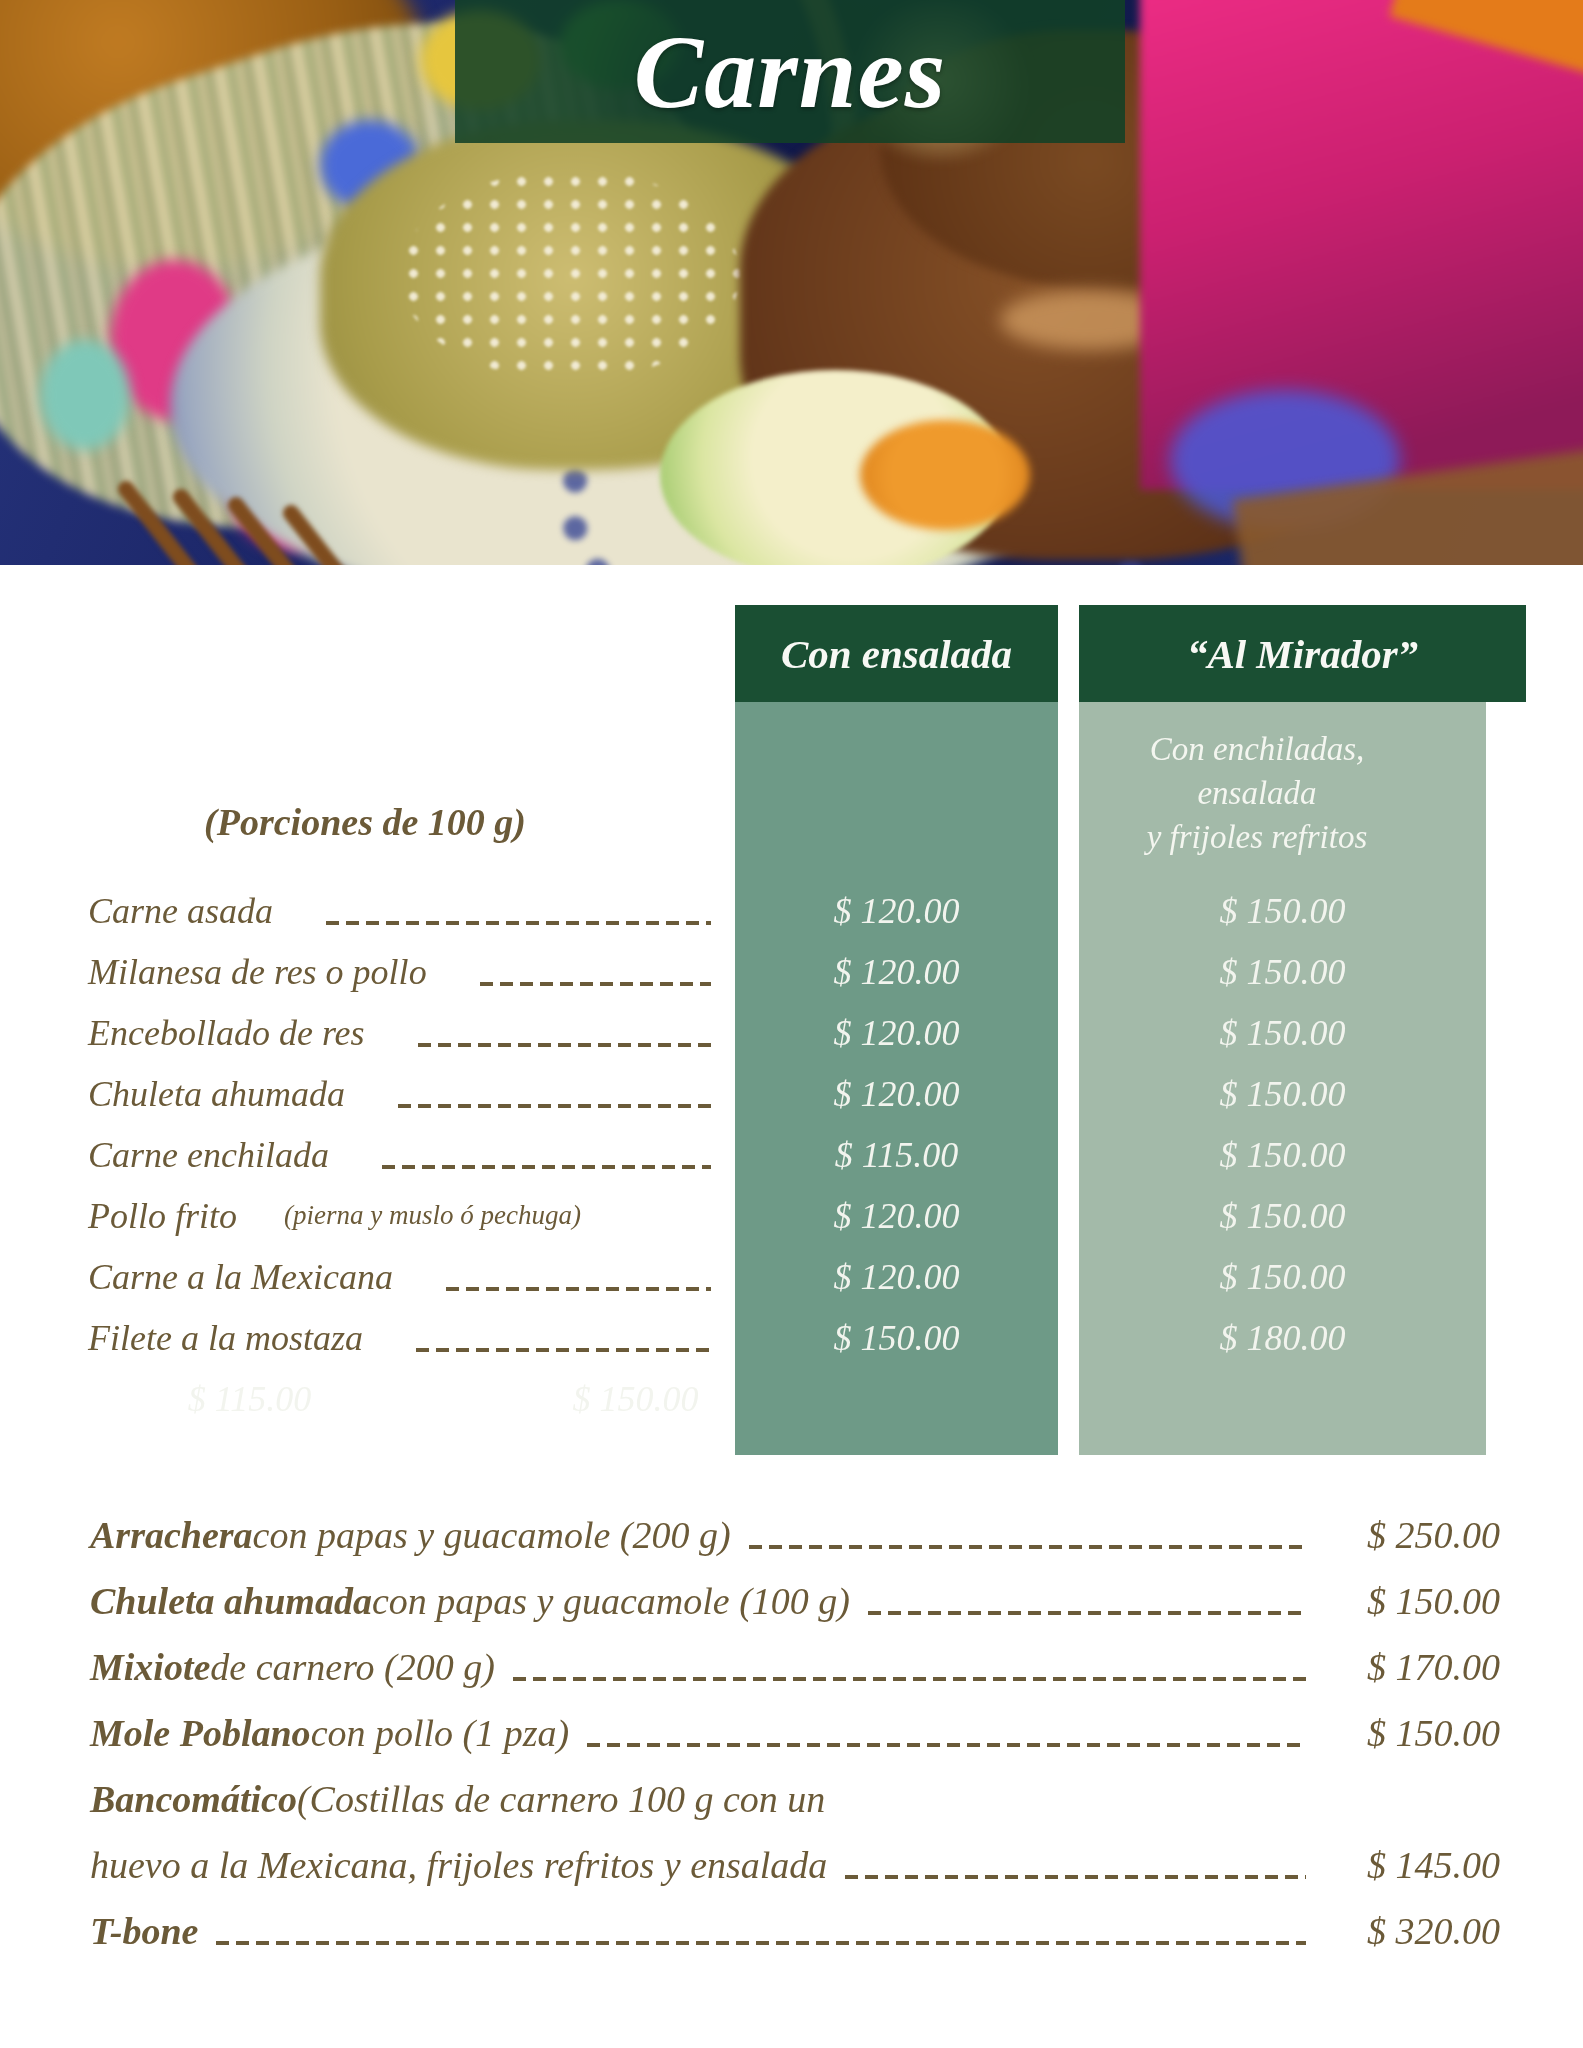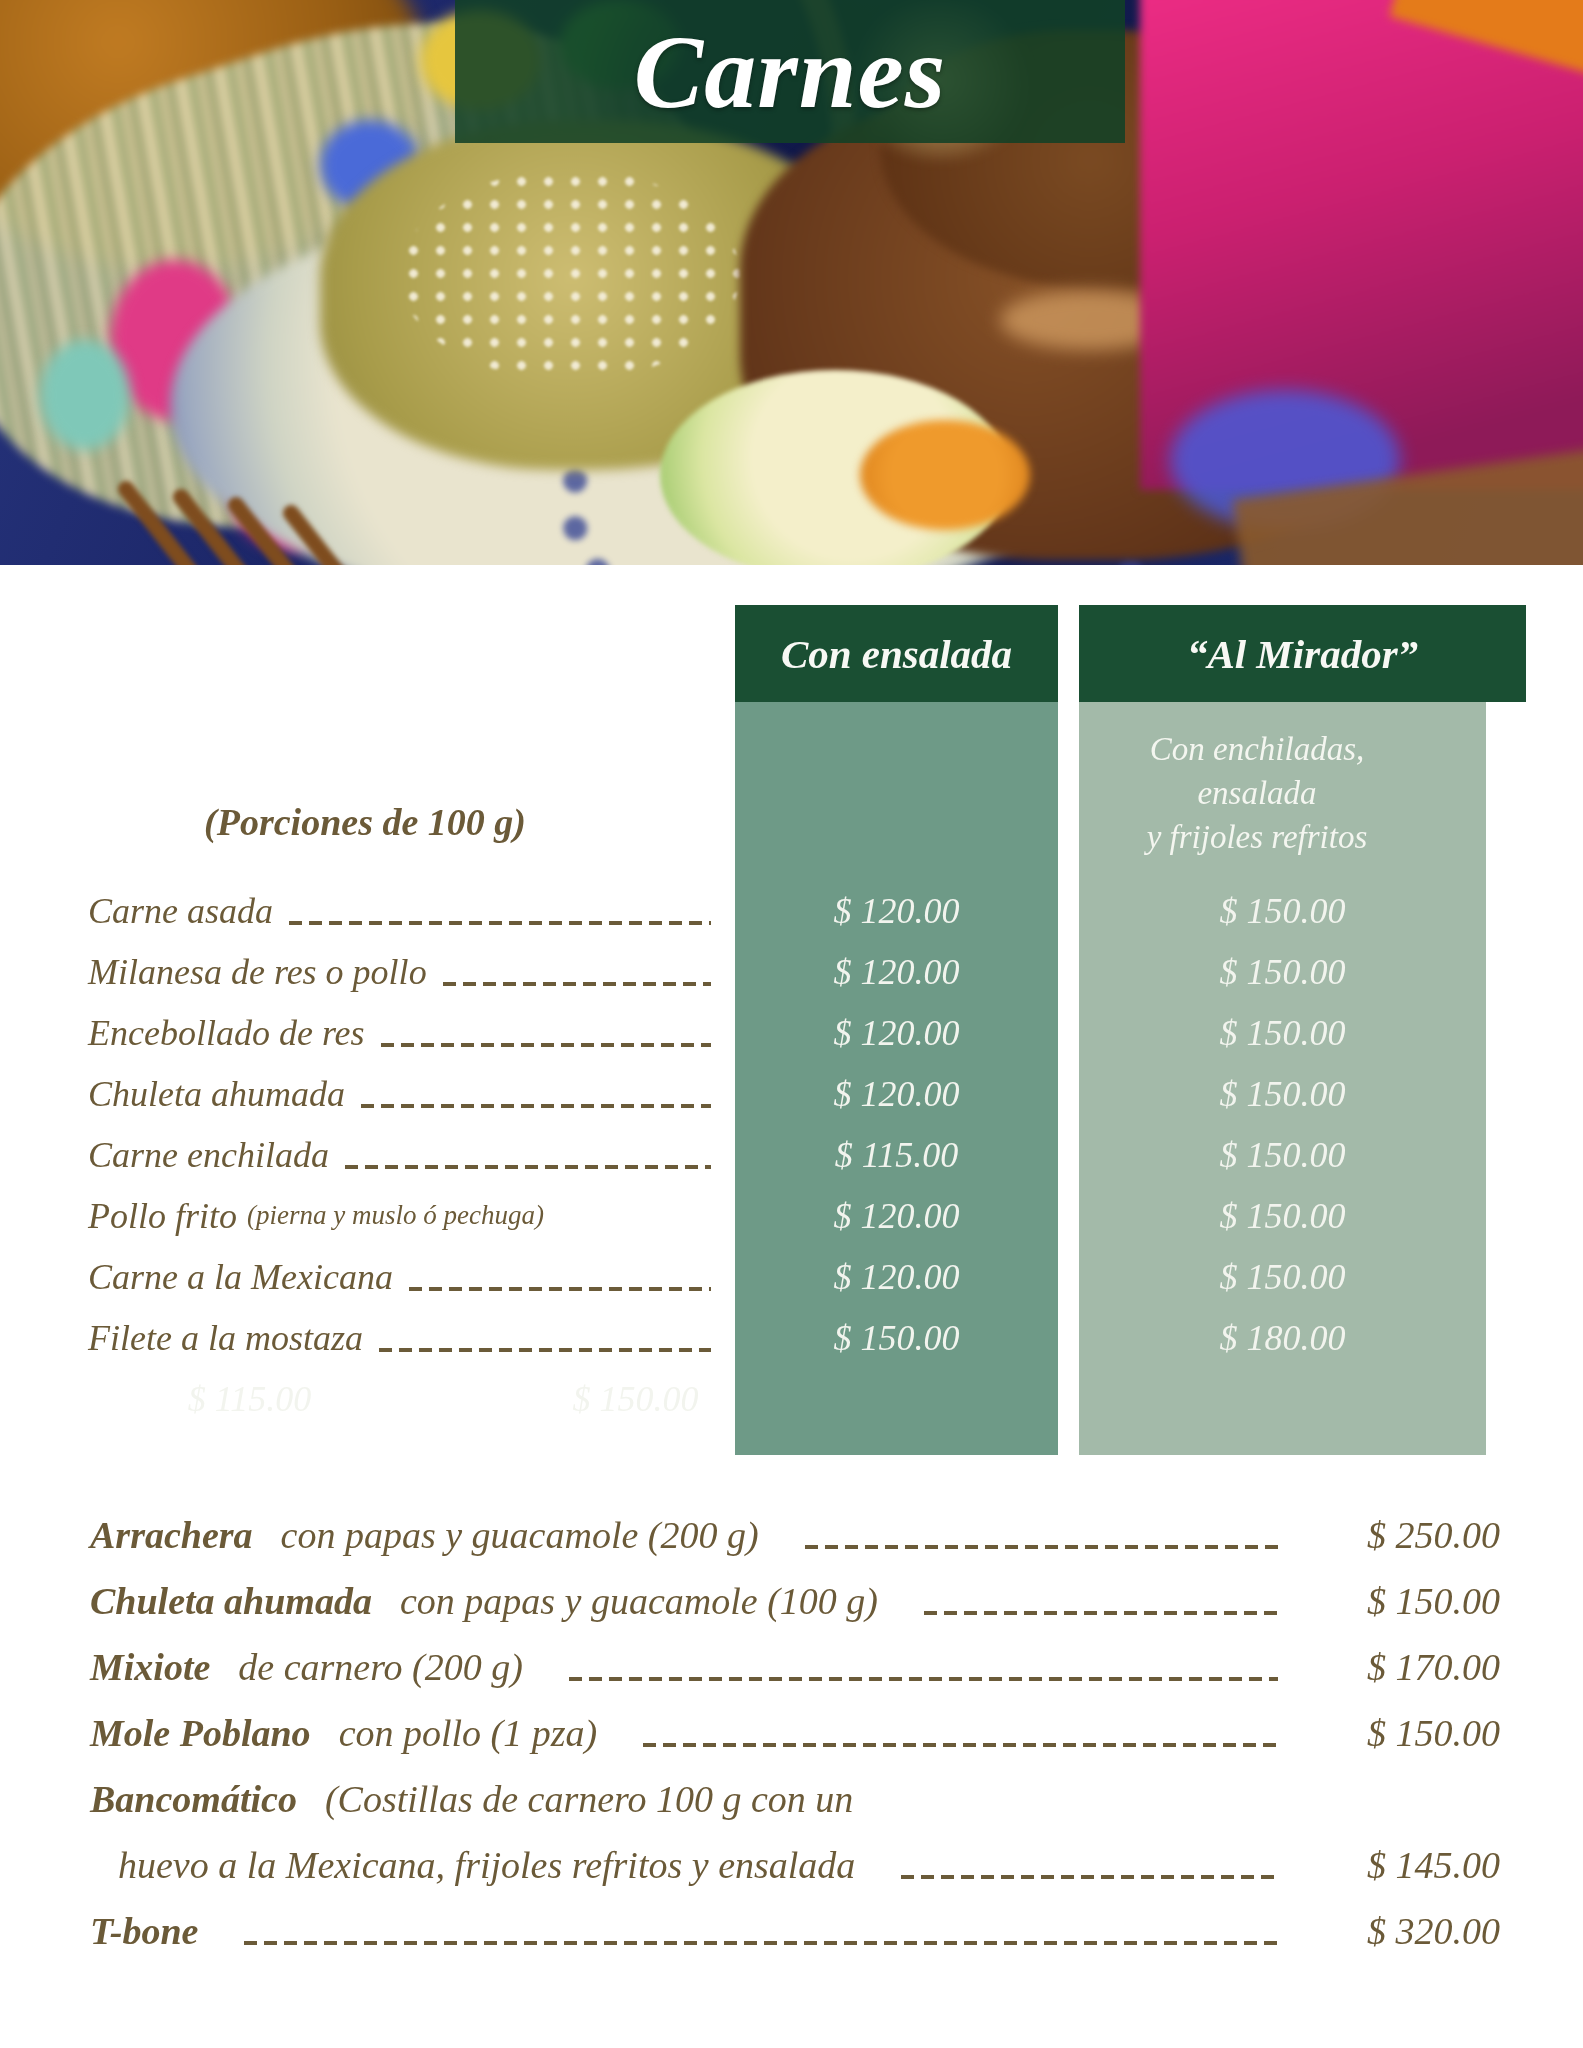--- a/index.html
+++ b/index.html
@@ -74,32 +74,32 @@
   .colhead{position:absolute;top:605px;height:97px;background:#1a4f33;display:flex;
       align-items:center;justify-content:center;color:#f7f8f4;font-style:italic;font-weight:bold;font-size:41px;}
   .col1-head{left:735px;width:323px;}
   .col2-head{left:1079px;width:447px;}
   .col2-sub{position:absolute;left:1079px;top:727px;width:356px;text-align:center;
       color:#f4f6f0;font-style:italic;font-size:33px;line-height:44px;}
   .porciones{position:absolute;left:105px;top:800px;width:520px;text-align:center;
       color:#6b5a38;font-style:italic;font-weight:bold;font-size:38px;}
   .rows{position:absolute;left:88px;top:880px;width:1398px;}
   .mrow{display:flex;align-items:center;height:61px;}
-  .mname-area{width:647px;display:flex;align-items:center;box-sizing:border-box;padding-right:18px;}
+  .mname-area{width:647px;display:flex;align-items:center;box-sizing:border-box;padding-right:18px;gap:37px;}
   .mname{color:#6b5a38;font-style:italic;font-size:36px;white-space:nowrap;}
   .mnote{color:#6b5a38;font-style:italic;font-size:27px;margin-left:10px;white-space:nowrap;}
   .filler{flex:1;height:4px;margin:0 6px 0 16px;transform:translateY(12px);
       background:repeating-linear-gradient(90deg,#6b5b39 0 13px,transparent 13px 20px);}
   .no-dash .filler{background:none;}
   .p1{width:323px;text-align:center;color:#f2f4ee;font-style:italic;font-size:36px;}
   .gapcol{width:21px;}
   .p2{width:407px;text-align:center;color:#f2f4ee;font-style:italic;font-size:36px;}
   
   .specials{position:absolute;left:90px;top:1502px;width:1410px;}
-  .srow{display:flex;align-items:center;height:66px;gap:28px;}
+  .srow{display:flex;align-items:center;height:66px;}
   .sbold{color:#6b5a38;font-style:italic;font-weight:bold;font-size:38px;white-space:nowrap;}
   .srest{color:#6b5a38;font-style:italic;font-size:38px;white-space:nowrap;}
   .sfiller{flex:1;height:4px;margin:0 14px 0 18px;transform:translateY(12px);
       background:repeating-linear-gradient(90deg,#6b5b39 0 13px,transparent 13px 20px);}
   .sprice{width:180px;text-align:right;color:#6b5a38;font-style:italic;font-size:38px;white-space:nowrap;}
 </style>
 </head>
 <body>
 
 <div class="page">

